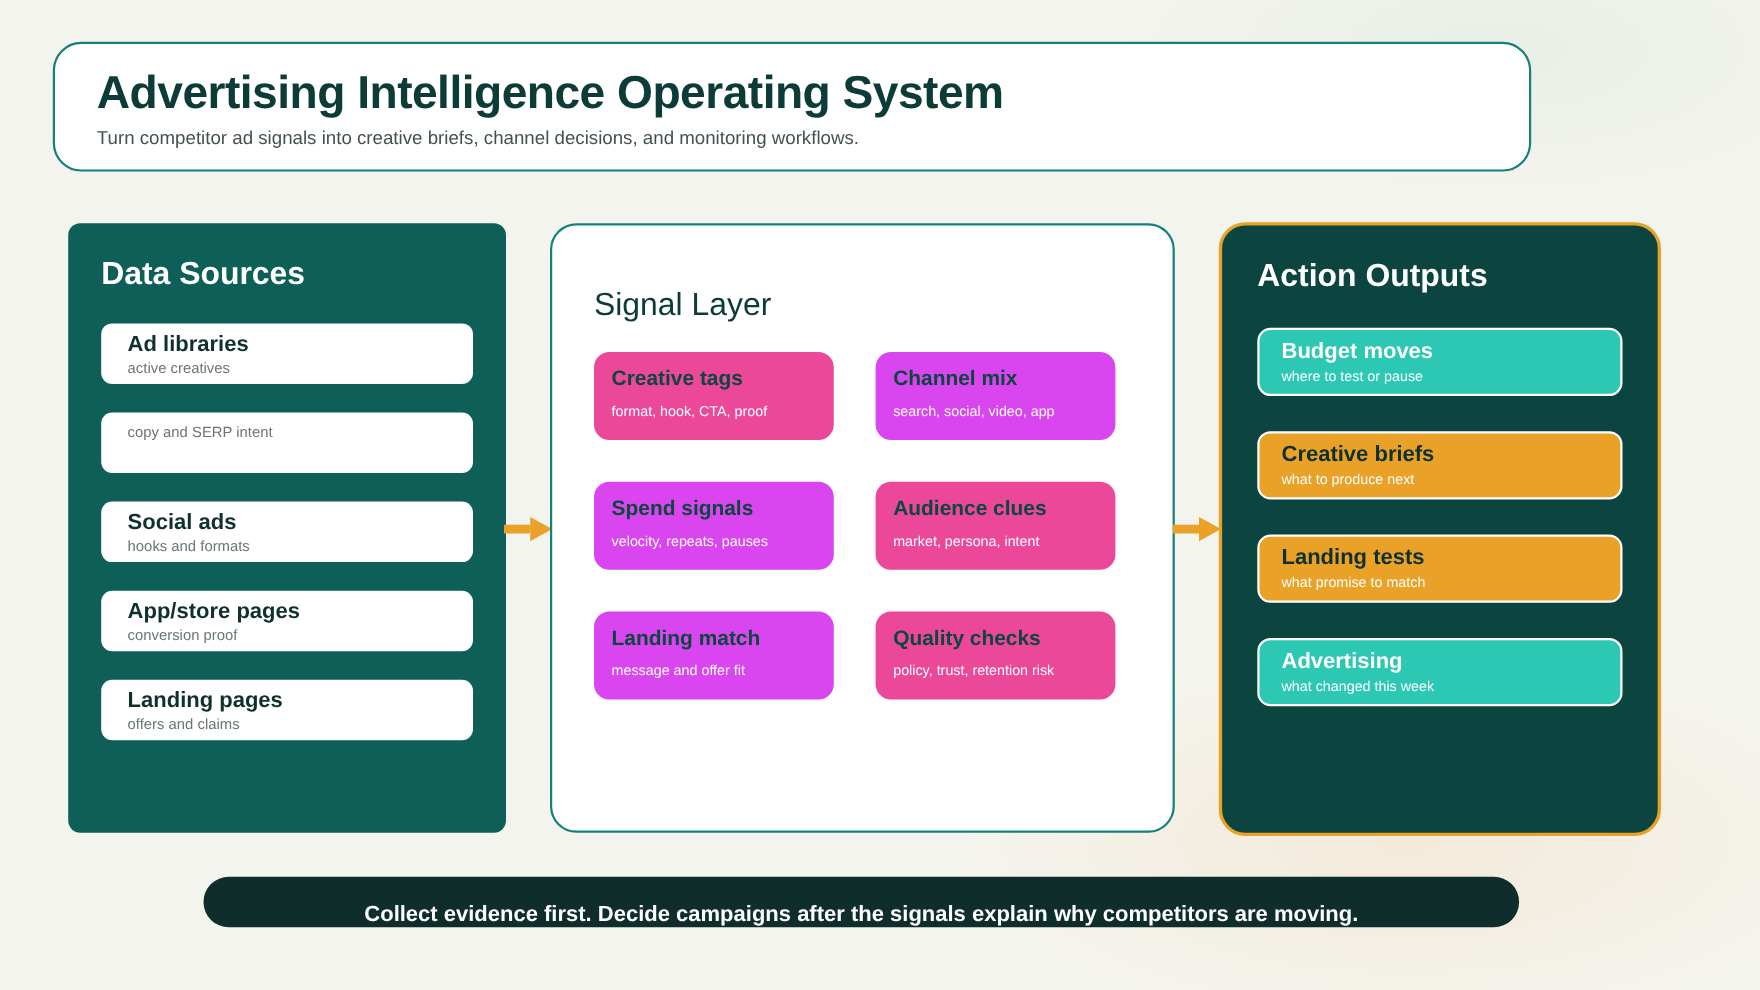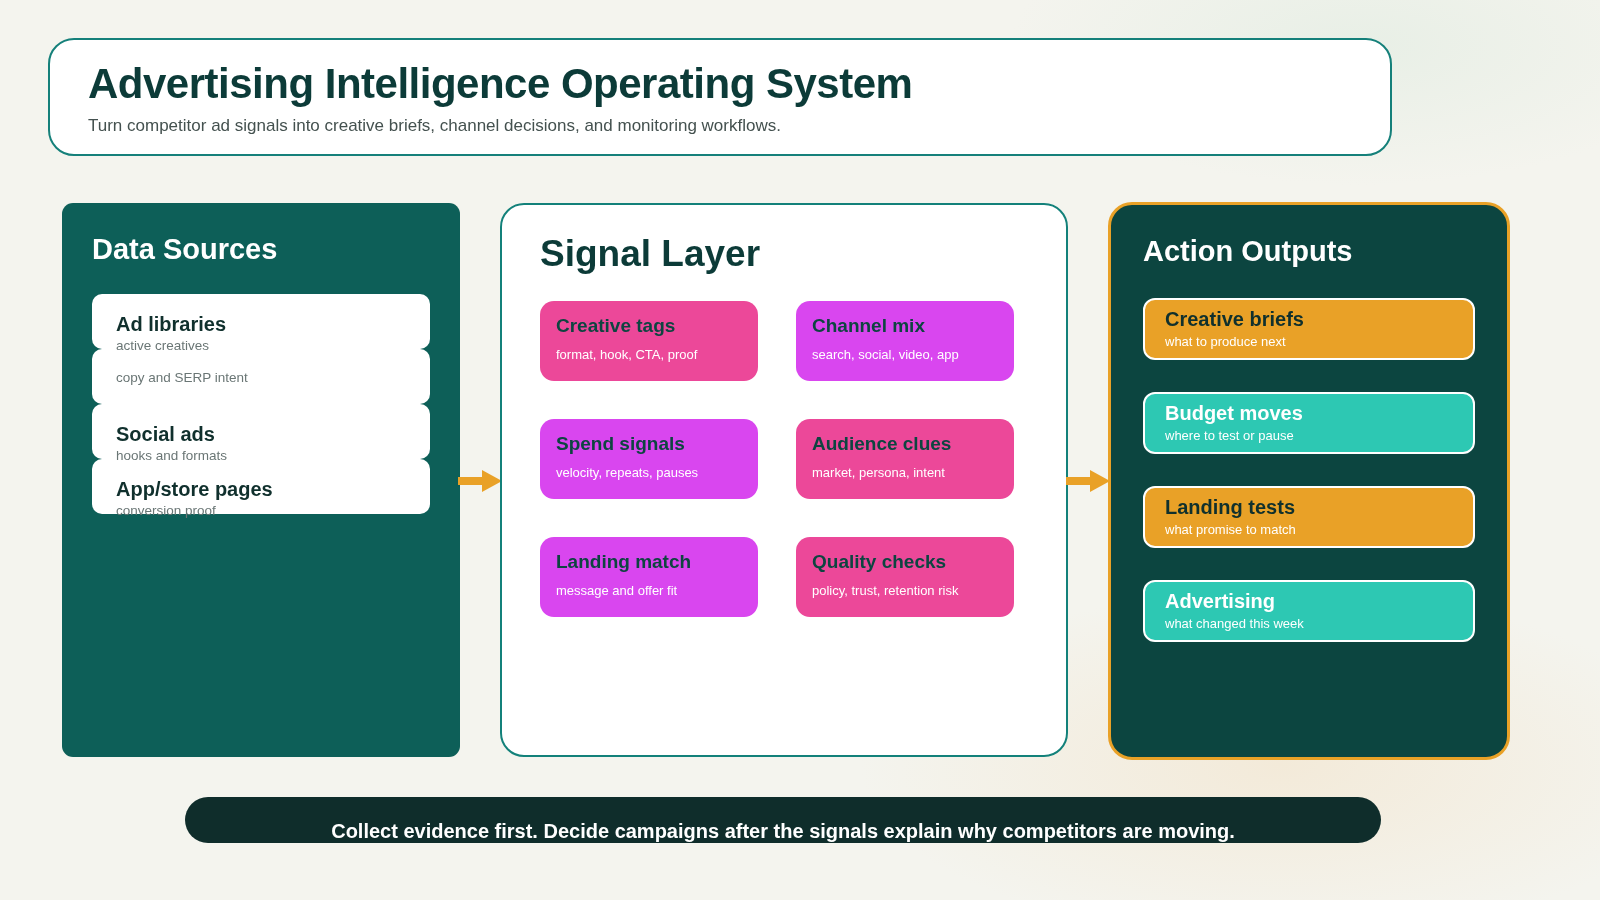--- a/index.html
+++ b/index.html
@@ -36,36 +36,37 @@
     letter-spacing: -0.5px;
   }
   .header-subtitle {
     margin-top: 8px;
     font-size: 17px;
     color: #44514f;
   }
 
   
   .panel-title-dark { font-size: 29px; font-weight: bold; color: #ffffff; }
-  .panel-title-light { font-size: 37px; font-weight: bold; color: #0c3b38; }
+  .panel-title-light { font-size: 29px; font-weight: normal; color: #0c3b38; margin-top: 28px; }
 
   .panel-left {
     position: absolute;
     left: 62px; top: 203px;
     width: 398px; height: 554px;
     background: #0d5f58;
     border-radius: 11px;
     padding: 30px 30px 0 30px;
   }
   .ds-cards { margin-top: 28px; }
   .ds-card {
     background: #ffffff;
     border-radius: 10px;
     height: 55px;
-    padding: 19px 24px 0 24px;
+    padding: 8px 24px 0 24px;
+    margin-bottom: 26px;
   }
   .ds-title { font-size: 20px; font-weight: bold; color: #10302d; }
   .ds-sub { font-size: 13.5px; color: #6a7675; margin-top: 2px; }
 
   .panel-mid {
     position: absolute;
     left: 500px; top: 203px;
     width: 568px; height: 554px;
     background: #ffffff;
     border: 2px solid #13817a;
@@ -157,20 +158,24 @@
         <div class="ds-sub">copy and SERP intent</div>
       </div>
       <div class="ds-card">
         <div class="ds-title">Social ads</div>
         <div class="ds-sub">hooks and formats</div>
       </div>
       <div class="ds-card">
         <div class="ds-title">App/store pages</div>
         <div class="ds-sub">conversion proof</div>
       </div>
+      <div class="ds-card">
+        <div class="ds-title">Landing pages</div>
+        <div class="ds-sub">offers and claims</div>
+      </div>
     </div>
   </div>
 
   <div class="flow-arrow arrow-1">
     <svg width="44" height="30" viewBox="0 0 44 30">
       <rect x="0" y="11" width="24" height="8" fill="#e9a127"></rect>
       <polygon points="24,4 44,15 24,26" fill="#e9a127"></polygon>
     </svg>
   </div>
 
@@ -207,28 +212,28 @@
   <div class="flow-arrow arrow-2">
     <svg width="44" height="30" viewBox="0 0 44 30">
       <rect x="0" y="11" width="24" height="8" fill="#e9a127"></rect>
       <polygon points="24,4 44,15 24,26" fill="#e9a127"></polygon>
     </svg>
   </div>
 
   <div class="panel-right">
     <div class="panel-title-dark">Action Outputs</div>
     <div class="ao-cards">
+      <div class="ao-card teal">
+        <div class="ao-title">Budget moves</div>
+        <div class="ao-sub">where to test or pause</div>
+      </div>
       <div class="ao-card orange">
         <div class="ao-title">Creative briefs</div>
         <div class="ao-sub">what to produce next</div>
       </div>
-      <div class="ao-card teal">
-        <div class="ao-title">Budget moves</div>
-        <div class="ao-sub">where to test or pause</div>
-      </div>
       <div class="ao-card orange">
         <div class="ao-title">Landing tests</div>
         <div class="ao-sub">what promise to match</div>
       </div>
       <div class="ao-card teal">
         <div class="ao-title">Advertising</div>
         <div class="ao-sub">what changed this week</div>
       </div>
     </div>
   </div>

